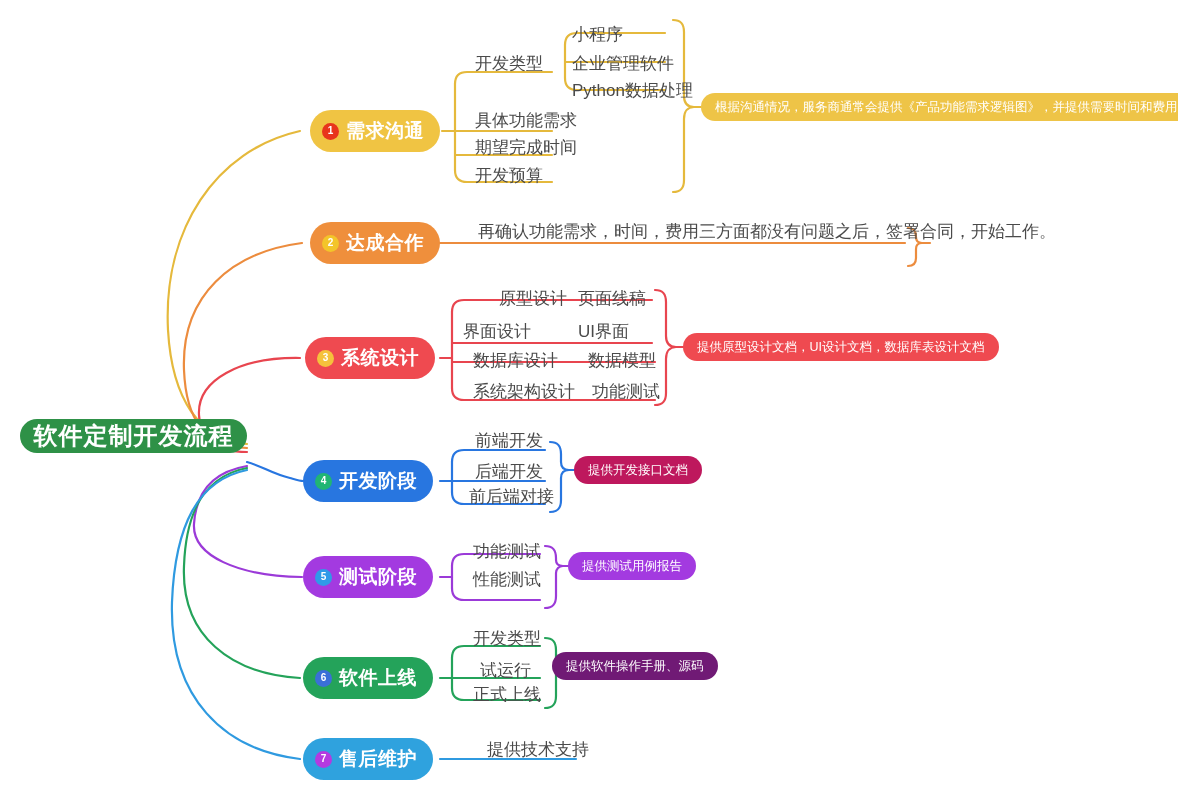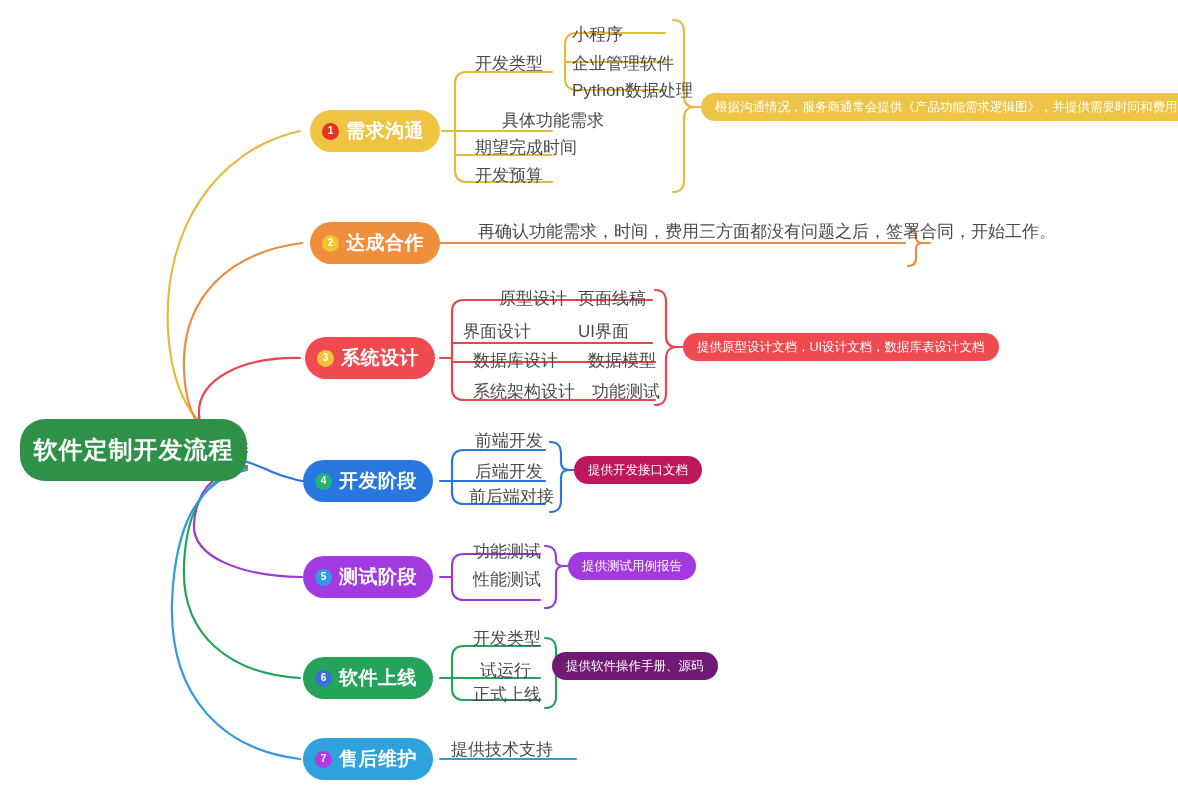--- a/index.html
+++ b/index.html
@@ -25,21 +25,21 @@
     left: 0; top: 0;
     width: 1178px;
     height: 800px;
     pointer-events: none;
   }
 
   
   .root-node {
     position: absolute;
     left: 20px; top: 419px;
-    width: 227px; height: 62px;
+    width: 227px; height: 34px;
     background: #2e9147;
     border-radius: 25px;
     display: flex;
     align-items: center;
     justify-content: center;
     box-sizing: border-box;
   }
   .root-node .root-label {
     color: #ffffff;
     font-size: 24px;
@@ -194,21 +194,21 @@
 
   <div class="root-node">
     <span class="root-label">软件定制开发流程</span>
   </div>
 
   <div class="stage" style="left:310px; top:110px; background:#f0c443;">
     <span class="badge" style="background:#e8341c;">1</span>
     <span class="stage-label">需求沟通</span>
   </div>
   <div class="sub" style="left:475px; top:55px;">开发类型</div>
-  <div class="sub" style="left:475px; top:112px;margin-left:27px;">具体功能需求</div>
+  <div class="sub" style="left:475px; top:112px;">具体功能需求</div>
   <div class="sub" style="left:475px; top:139px;">期望完成时间</div>
   <div class="sub" style="left:475px; top:167px;">开发预算</div>
   <div class="sub" style="left:572px; top:26px;">小程序</div>
   <div class="sub" style="left:572px; top:55px;">企业管理软件</div>
   <div class="sub" style="left:572px; top:82px;">Python数据处理</div>
   <div class="callout" style="left:701px; top:93px; background:#eec447;">根据沟通情况，服务商通常会提供《产品功能需求逻辑图》，并提供需要时间和费用</div>
 
   <div class="stage" style="left:310px; top:222px; background:#ef8f3c;">
     <span class="badge" style="background:#f3c52a;">2</span>
     <span class="stage-label">达成合作</span>
@@ -252,15 +252,15 @@
   </div>
   <div class="sub" style="left:473px; top:630px;">开发类型</div>
   <div class="sub" style="left:480px; top:662px;">试运行</div>
   <div class="sub" style="left:473px; top:686px;">正式上线</div>
   <div class="callout" style="left:552px; top:652px; background:#701a75;">提供软件操作手册、源码</div>
 
   <div class="stage" style="left:303px; top:738px; background:#2fa2de;">
     <span class="badge" style="background:#b43ae0;">7</span>
     <span class="stage-label">售后维护</span>
   </div>
-  <div class="sub" style="left:451px; top:741px;">提供技术支持</div>
+  <div class="sub" style="left:487px; top:741px;">提供技术支持</div>
 
 </div>
 
 </body></html>

